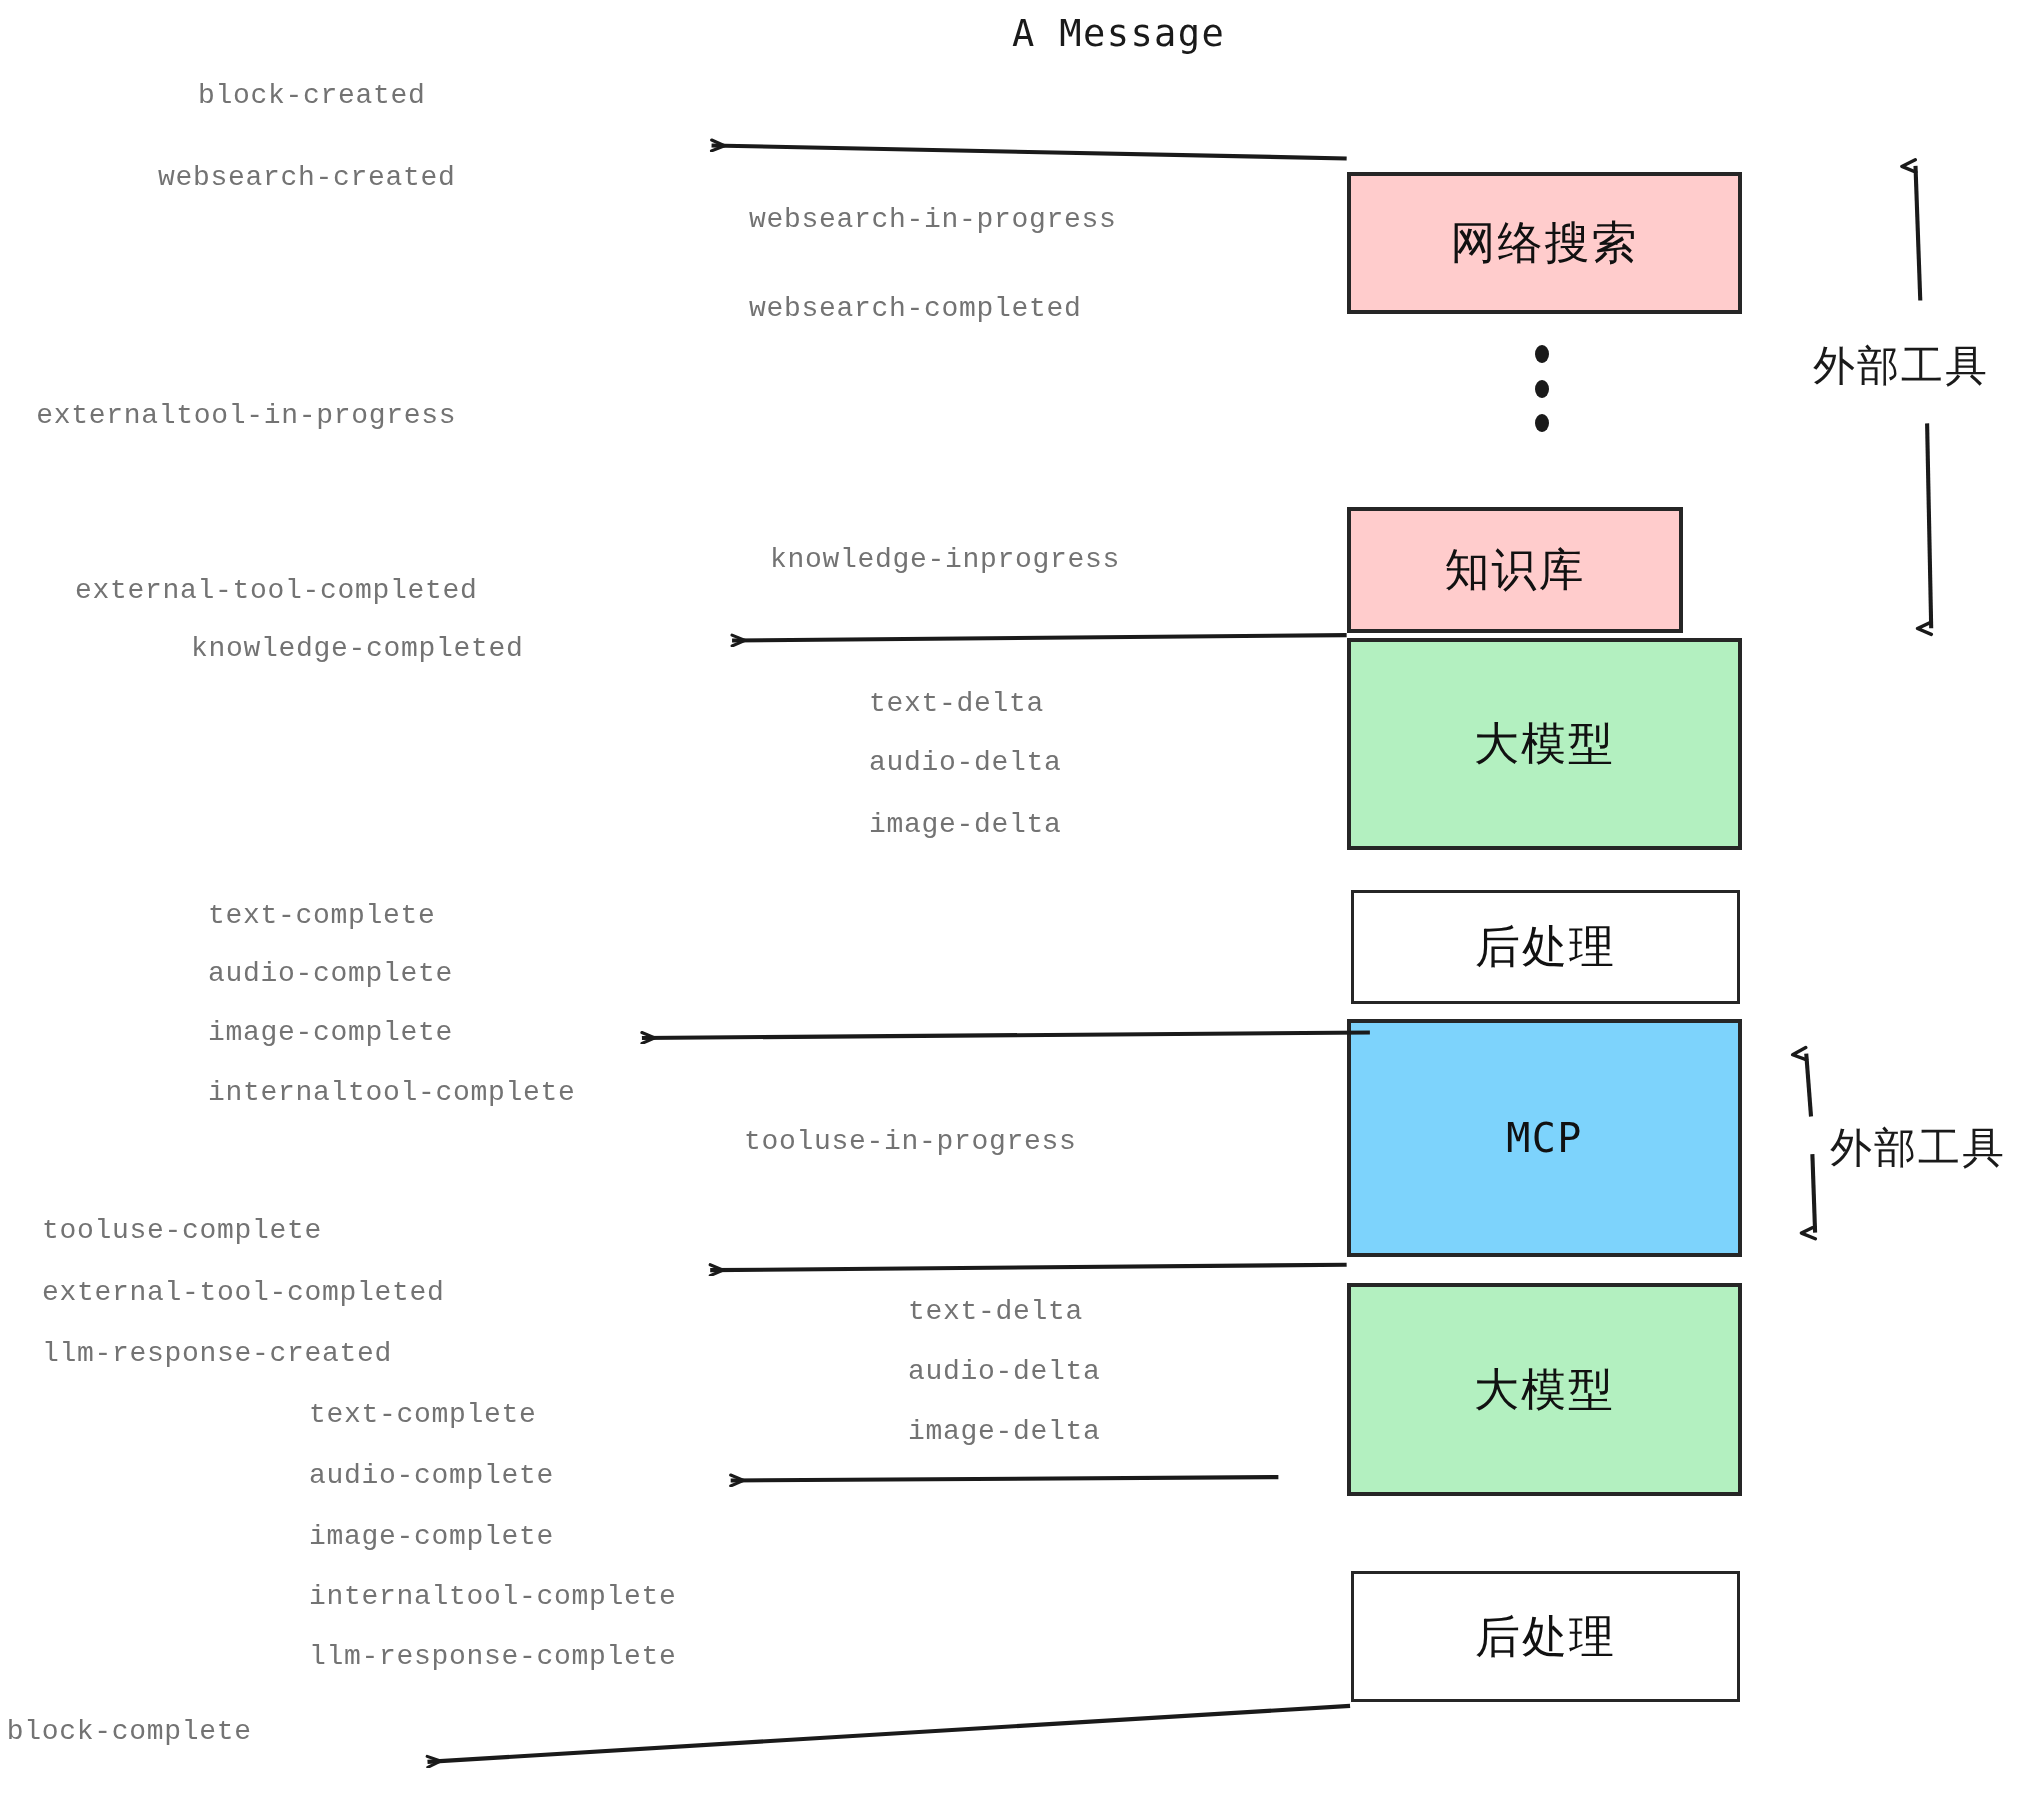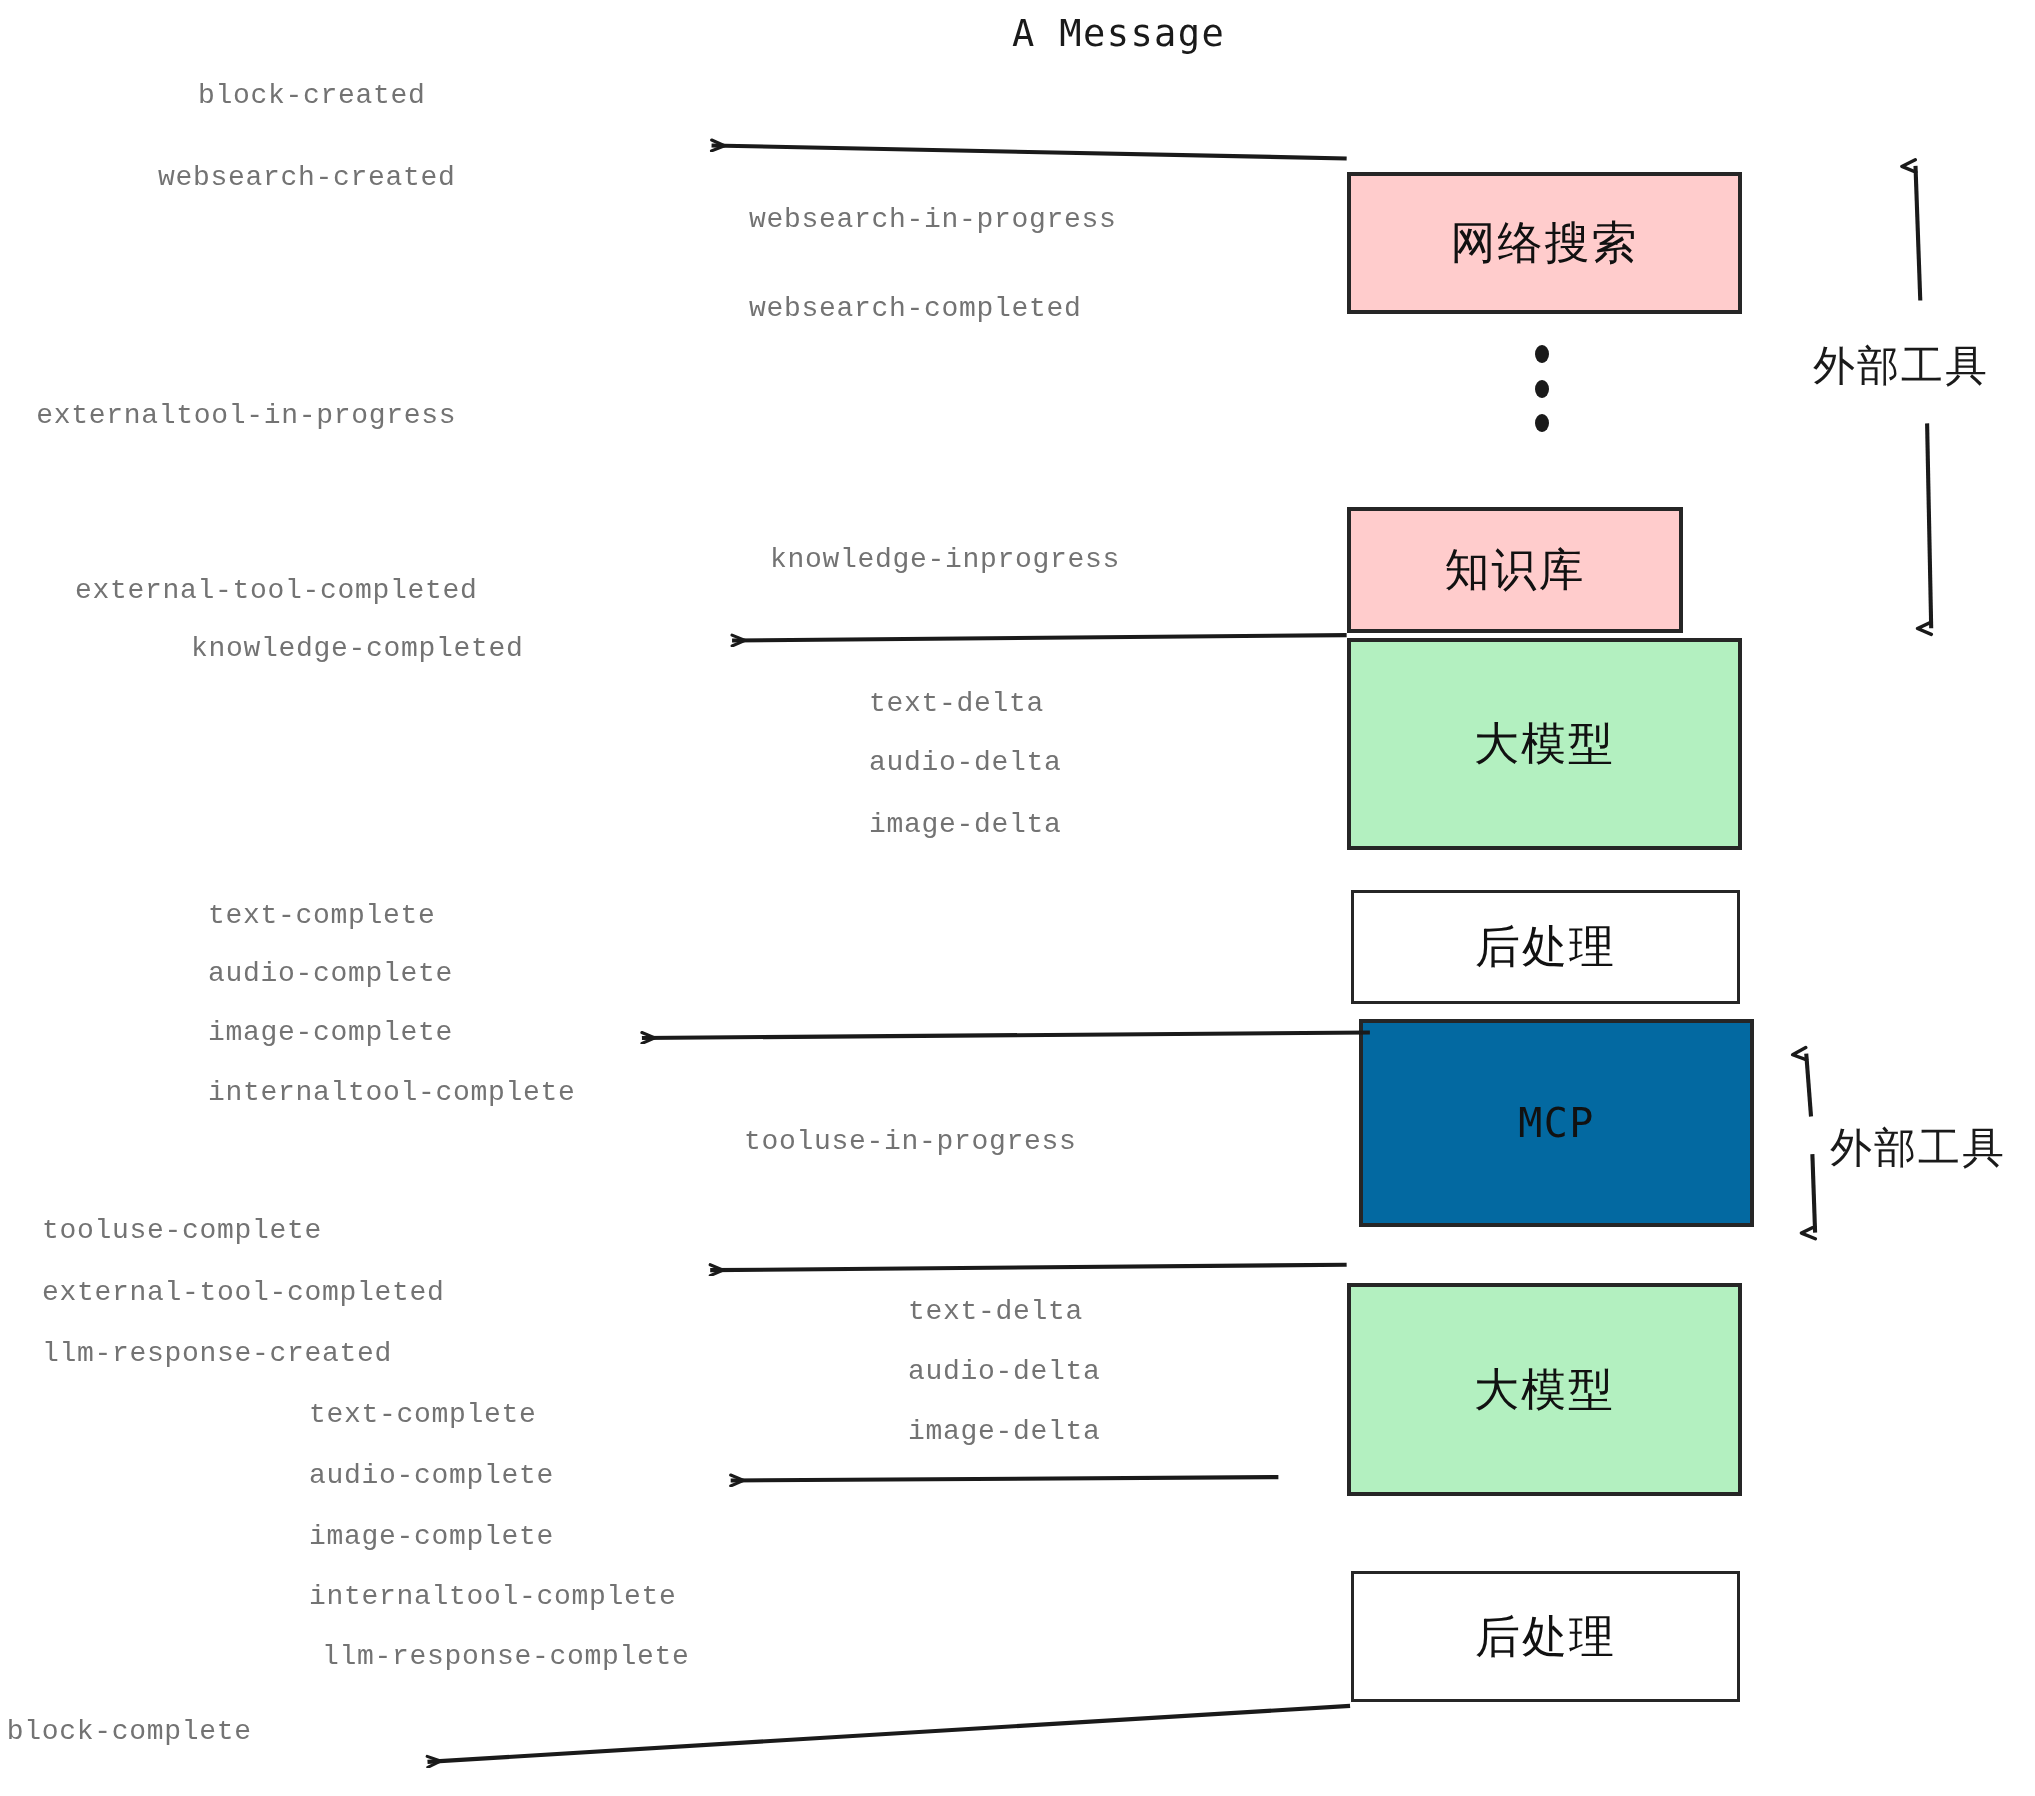--- a/index.html
+++ b/index.html
@@ -100,21 +100,21 @@
       </div>
       <div class="box" style="left: 1347px; top: 507px; width: 336px; height: 126px; background: rgb(255, 204, 204);">
         <span>知识库</span>
       </div>
       <div class="box" style="left: 1347px; top: 638px; width: 395px; height: 212px; background: rgb(179, 240, 192);">
         <span>大模型</span>
       </div>
       <div class="box thin" style="left: 1351px; top: 890px; width: 389px; height: 114px; background: rgb(255, 255, 255);">
         <span>后处理</span>
       </div>
-      <div class="box mcp" style="left: 1347px; top: 1019px; width: 395px; height: 208px; background: #0369a1; margin-left: 12px;">
+      <div class="box mcp" style="left: 1347px; top: 1019px; width: 395px; height: 238px; background: #7dd3fc;">
         <span>MCP</span>
       </div>
       <div class="box" style="left: 1347px; top: 1283px; width: 395px; height: 213px; background: rgb(179, 240, 192);">
         <span>大模型</span>
       </div>
       <div class="box thin" style="left: 1351px; top: 1571px; width: 389px; height: 131px; background: rgb(255, 255, 255);">
         <span>后处理</span>
       </div>
     </div>
 
@@ -149,21 +149,21 @@
       <div class="lbl" style="left: 42px; top: 1217px;">tooluse-complete</div>
       <div class="lbl" style="left: 42px; top: 1279px;">external-tool-completed</div>
       <div class="lbl" style="left: 42px; top: 1340px;">llm-response-created</div>
       <div class="lbl" style="left: 908px; top: 1298px;">text-delta</div>
       <div class="lbl" style="left: 908px; top: 1358px;">audio-delta</div>
       <div class="lbl" style="left: 908px; top: 1418px;">image-delta</div>
       <div class="lbl" style="left: 309px; top: 1401px;">text-complete</div>
       <div class="lbl" style="left: 309px; top: 1462px;">audio-complete</div>
       <div class="lbl" style="left: 309px; top: 1523px;">image-complete</div>
       <div class="lbl" style="left: 309px; top: 1583px;">internaltool-complete</div>
-      <div class="lbl" style="left: 322px; top: 1643px;">llm-response-complete</div>
+      <div class="lbl" style="left: 309px; top: 1643px;">llm-response-complete</div>
       <div class="lbl" style="left: 6.8px; top: 1718px;">block-complete</div>
     </div>
 
   <svg class="overlay" viewBox="0 0 2980 2630">
     <defs>
       <marker id="ah" markerWidth="26" markerHeight="26" refX="22" refY="9" orient="auto" markerUnits="userSpaceOnUse">
         <path d="M22,1 L3,9 L22,17" fill="none" stroke="#1a1a1a" stroke-width="4.5" stroke-linecap="round" stroke-linejoin="round"></path>
       </marker>
       <marker id="ahu" markerWidth="30" markerHeight="30" refX="10" refY="24" orient="auto" markerUnits="userSpaceOnUse">
         <path d="M1,24 L10,4 L19,24" fill="none" stroke="#1a1a1a" stroke-width="5" stroke-linecap="round" stroke-linejoin="round"></path>

